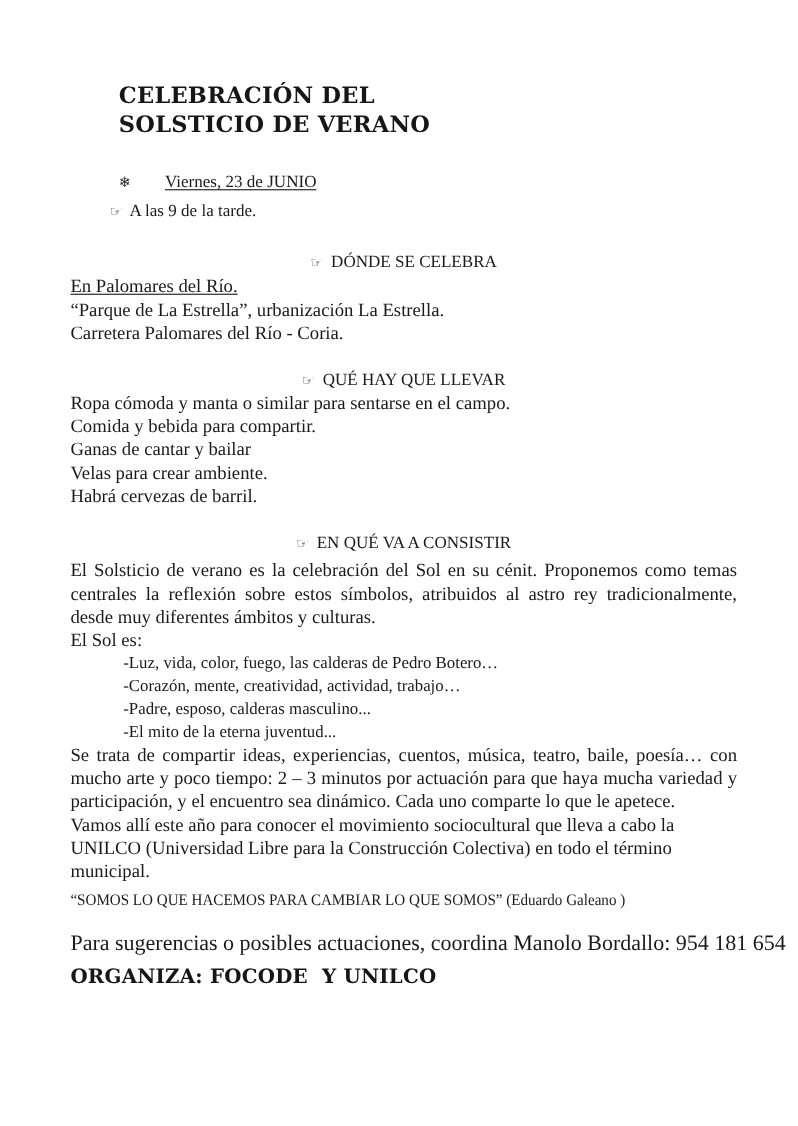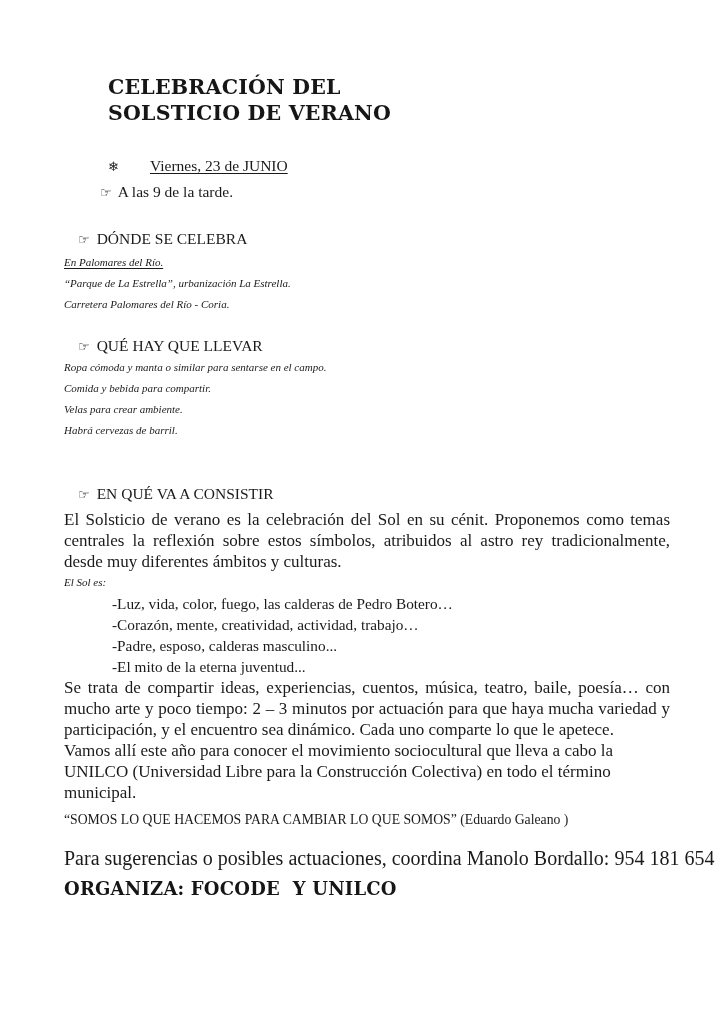--- a/index.html
+++ b/index.html
@@ -82,33 +82,32 @@
     color: #222;
   }
 
   
   .section {
     position: absolute;
     left: 64px;
     width: 606px;
   }
   .section-head {
-    margin-left: 14px;
     font-size: 15.5px;
     line-height: 21px;
     white-space: nowrap;
+    text-align: center;
   }
   .section-head .hand-icon {
     margin-right: 7px;
   }
   .body-line {
-    font-size: 11px;
-    line-height: 21px;
-    white-space: nowrap;
-    font-style: italic;
+    font-size: 17px;
+    line-height: 21px;
+    white-space: nowrap;
   }
   .body-line.underline {
     text-decoration: underline;
     text-underline-offset: 2px;
     display: inline-block;
   }
   .underline-wrap { line-height: 21px; }
 
   .para {
     font-size: 17px;
@@ -186,20 +185,21 @@
     <div class="body-line">“Parque de La Estrella”, urbanización La Estrella.</div>
     <div class="body-line">Carretera Palomares del Río - Coria.</div>
   </div>
 
   <div class="section" style="top:319px;">
     <div class="section-head">
       <span class="hand-icon">☞</span><span>QUÉ HAY QUE LLEVAR</span>
     </div>
     <div class="body-line">Ropa cómoda y manta o similar para sentarse en el campo.</div>
     <div class="body-line">Comida y bebida para compartir.</div>
+    <div class="body-line">Ganas de cantar y bailar</div>
     <div class="body-line">Velas para crear ambiente.</div>
     <div class="body-line">Habrá cervezas de barril.</div>
   </div>
 
   <div class="section" style="top:467px;">
     <div class="section-head" style="margin-bottom:4px;">
       <span class="hand-icon">☞</span><span>EN QUÉ VA A CONSISTIR</span>
     </div>
 
     <p class="para">El Solsticio de verano es la celebración del Sol en su cénit. Proponemos como temas centrales la reflexión sobre estos símbolos, atribuidos al astro rey tradicionalmente, desde muy diferentes ámbitos y culturas.</p>

